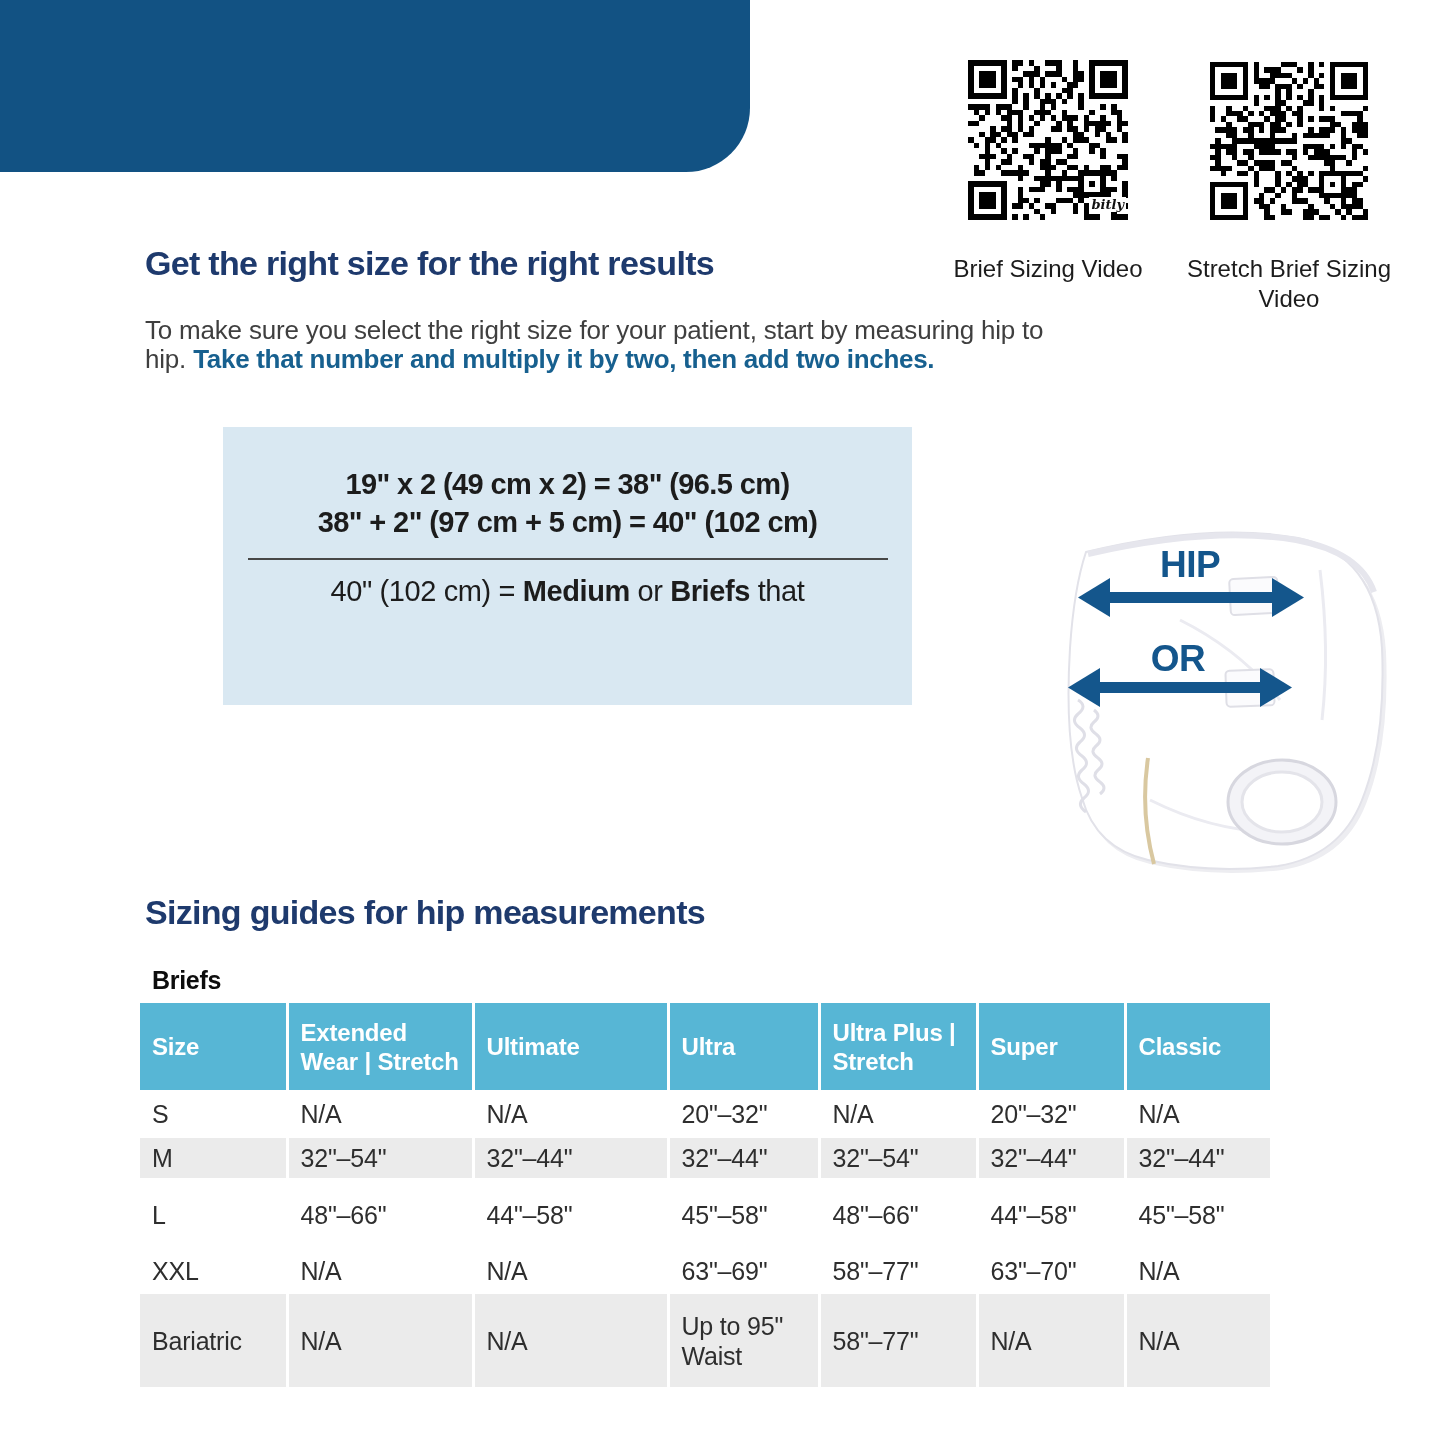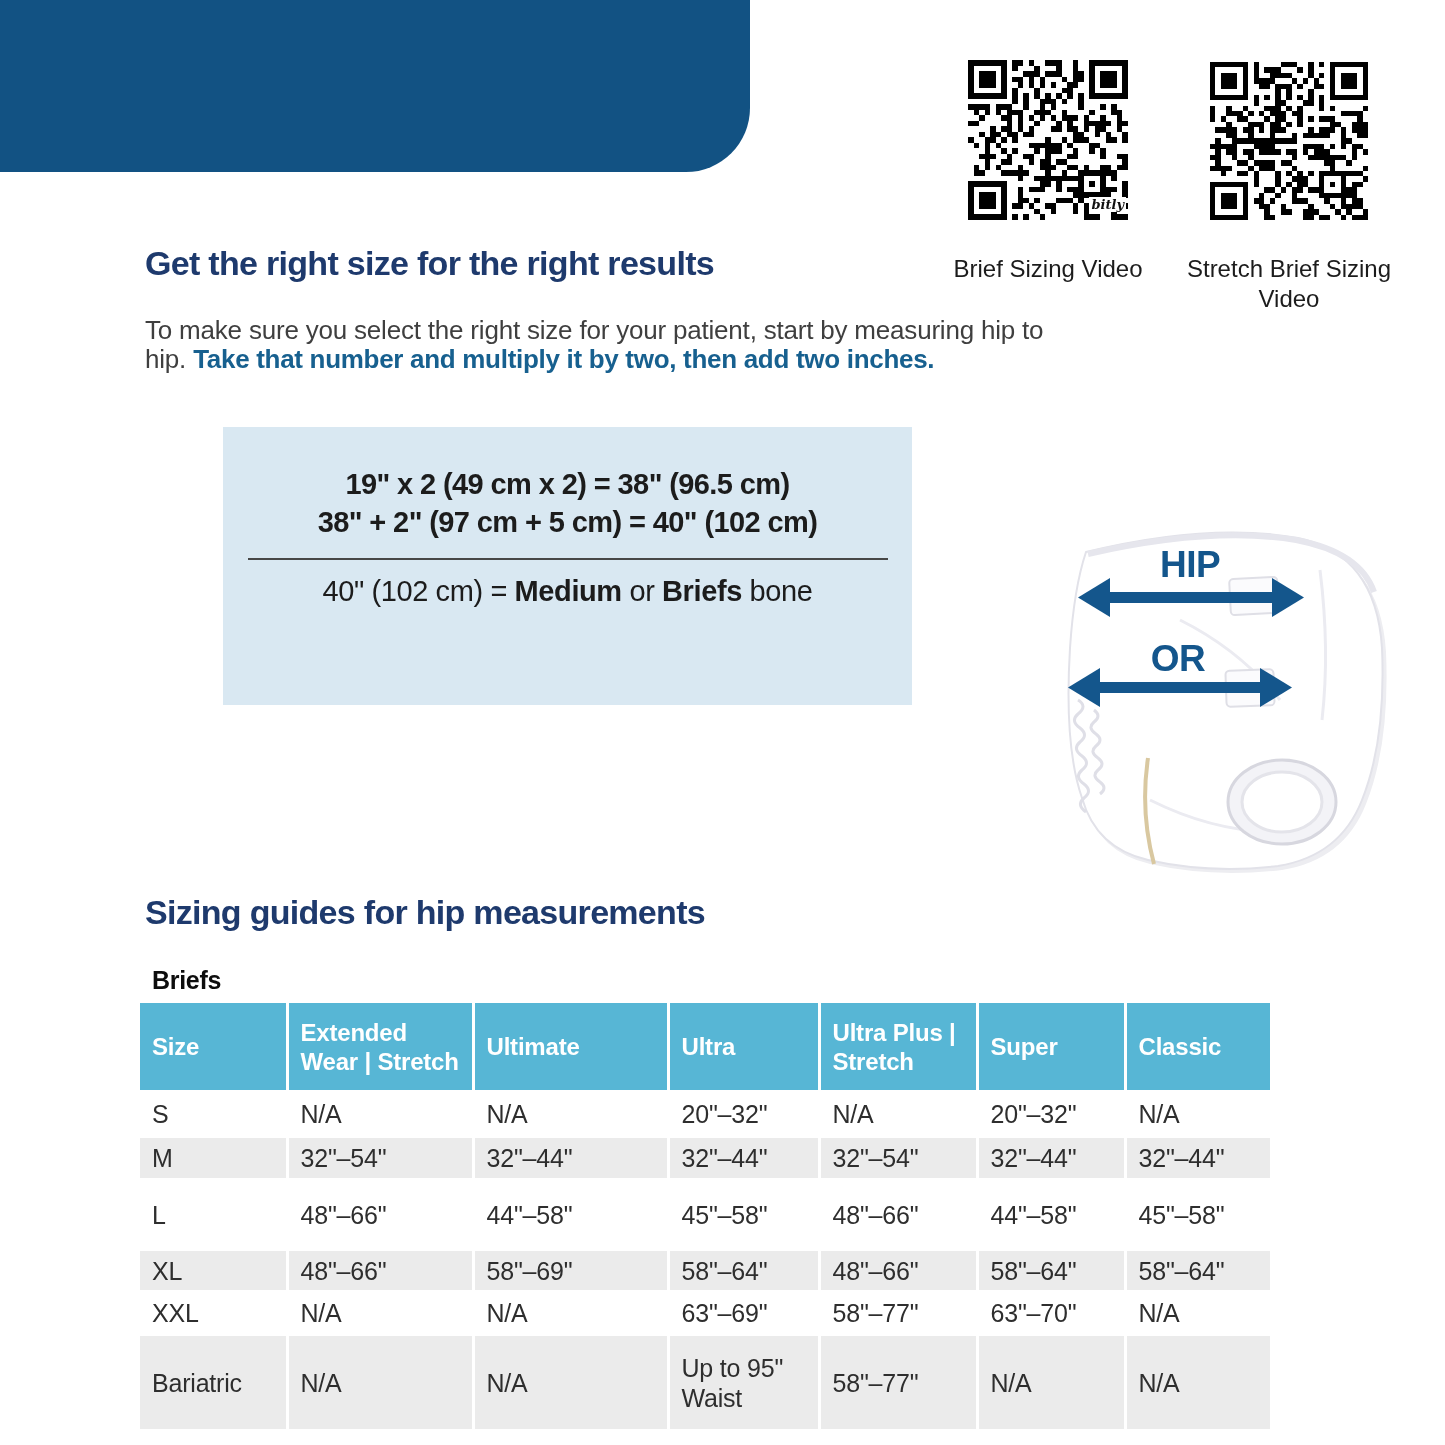--- a/index.html
+++ b/index.html
@@ -862,21 +862,21 @@
 
   <div class="abs h2" style="left:145px;top:244px;">Get the right size for the right results</div>
   <div class="abs para" style="left:145px;top:316px;width:905px;"><span>To make sure you select the right size for your patient, start by measuring hip to hip. </span><b>Take that number and multiply it by two, then add two inches.</b></div>
 
   <div class="abs calc-box">
     <div class="calc-lines">
       <div>19" x 2 (49 cm x 2) = 38" (96.5 cm)</div>
       <div>38" + 2" (97 cm + 5 cm) = 40" (102 cm)</div>
     </div>
     <hr class="calc-rule">
-    <div class="calc-result"><span>40" (102 cm) = </span><b>Medium</b><span> or </span><b>Briefs</b><span> bone</span></div>
+    <div class="calc-result"><span>40" (102 cm) = </span><b>Medium</b><span> or </span><b>Briefs</b><span> that</span></div>
   </div>
 
   <svg class="abs" style="left:1030px;top:500px;" width="420" height="380" viewBox="0 0 420 380">
 
     <path d="M60,58 Q185,26 272,42 Q350,58 356,152 Q360,244 336,304 Q314,360 252,370 Q182,378 120,364 Q68,352 54,302 Q36,250 42,152 Q46,92 60,58 Z" fill="#ededf1"></path>
 
     <path d="M56,52 Q180,22 268,38 Q346,54 352,148 Q356,240 332,300 Q310,356 248,366 Q180,374 118,360 Q66,348 52,298 Q34,246 40,148 Q44,88 56,52 Z" fill="#ffffff" stroke="#e2e2e9" stroke-width="2"></path>
 
     <path d="M58,54 Q182,26 266,40 Q330,52 344,92" fill="none" stroke="#e6e6ed" stroke-width="6"></path>
 
@@ -961,29 +961,20 @@
           </tr>
           <tr class="rowA r2">
             <td>L</td>
             <td>48"–66"</td>
             <td>44"–58"</td>
             <td>45"–58"</td>
             <td>48"–66"</td>
             <td>44"–58"</td>
             <td>45"–58"</td>
           </tr>
-          <tr class="rowB r3">
-            <td>XL</td>
-            <td>48"–66"</td>
-            <td>58"–69"</td>
-            <td>58"–64"</td>
-            <td>48"–66"</td>
-            <td>58"–64"</td>
-            <td>58"–64"</td>
-          </tr>
           <tr class="rowA r4">
             <td>XXL</td>
             <td>N/A</td>
             <td>N/A</td>
             <td>63"–69"</td>
             <td>58"–77"</td>
             <td>63"–70"</td>
             <td>N/A</td>
           </tr>
           <tr class="rowB r5">

